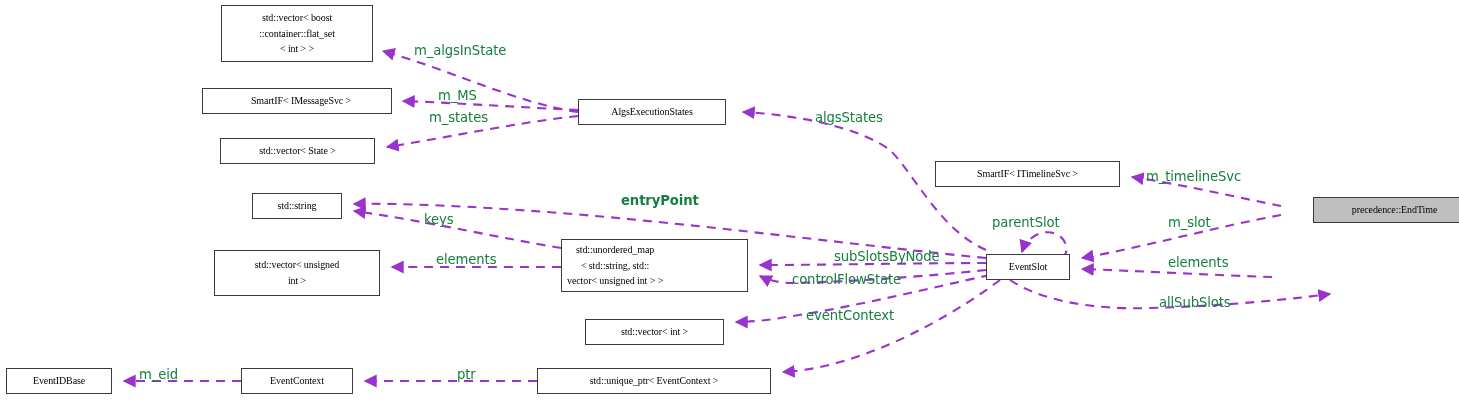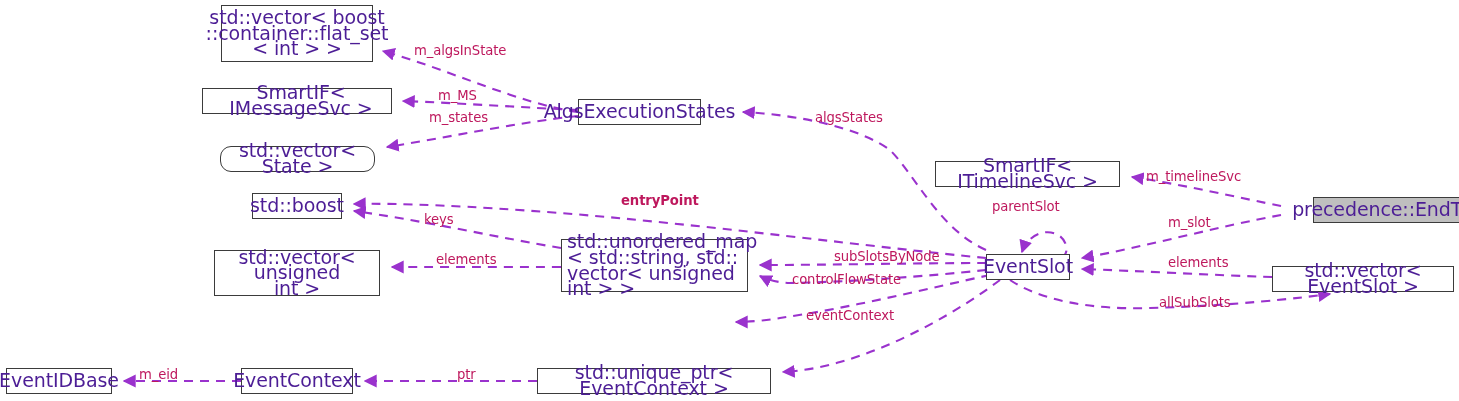--- a/index.html
+++ b/index.html
@@ -17,35 +17,36 @@
   }
   .node{
     position:absolute;
     box-sizing:border-box;
     border:1.6px solid #3b3b3b;
     background:#ffffff;
     display:flex;
     align-items:center;
     justify-content:center;
     text-align:center;
-    font-size:19px;
+    font-size:10px;
     line-height:15.6px;
-    color:#4c1d95;
+    color:#000000;
     white-space:pre-line;
     letter-spacing:-0.1px;
+    font-family:Liberation Serif, serif;
   }
   .node.highlight{
     background:#bfbfbf;
     margin-left:32px;
   }
   .edge-label{
     position:absolute;
     font-size:13.2px;
     line-height:14px;
-    color:#be185d;
+    color:#15803d;
     white-space:nowrap;
     letter-spacing:-0.1px;
   }
 </style>
 </head>
 <body>
 
 <div id="canvas">
 
   <svg id="edges" viewBox="0 0 1459 401" xmlns="http://www.w3.org/2000/svg">
@@ -97,59 +98,59 @@
 
     </g>
   </svg>
 
   <div class="node" style="left:221px;top:5px;width:152px;height:57px;">std::vector&lt; boost
 ::container::flat_set
 &lt; int &gt; &gt;</div>
 
   <div class="node" style="left:202px;top:88px;width:190px;height:26px;padding-left:8px;">SmartIF&lt; IMessageSvc &gt;</div>
 
-  <div class="node" style="left:220px;top:146px;width:155px;height:26px;border-radius:11px;">std::vector&lt; State &gt;</div>
+  <div class="node" style="left:220px;top:138px;width:155px;height:26px;">std::vector&lt; State &gt;</div>
 
-  <div class="node" style="left:252px;top:193px;width:90px;height:26px;">std::boost</div>
+  <div class="node" style="left:252px;top:193px;width:90px;height:26px;">std::string</div>
 
   <div class="node" style="left:214px;top:250px;width:166px;height:46px;">std::vector&lt; unsigned
 int &gt;</div>
 
-  <div class="node" style="left:578px;top:99px;width:123px;height:26px;">AlgsExecutionStates</div>
+  <div class="node" style="left:578px;top:99px;width:148px;height:26px;">AlgsExecutionStates</div>
 
-  <div class="node" style="left:561px;top:239px;width:187px;height:53px;text-align:left;justify-content:flex-start;padding-left:5px;">std::unordered_map
+  <div class="node" style="left:561px;top:239px;width:187px;height:53px;text-align:center;justify-content:flex-start;padding-left:5px;">std::unordered_map
 &lt; std::string, std::
 vector&lt; unsigned int &gt; &gt;</div>
 
+  <div class="node" style="left:585px;top:319px;width:139px;height:26px;">std::vector&lt; int &gt;</div>
 
   <div class="node" style="left:6px;top:368px;width:106px;height:26px;">EventIDBase</div>
 
   <div class="node" style="left:241px;top:368px;width:112px;height:26px;">EventContext</div>
 
   <div class="node" style="left:537px;top:368px;width:234px;height:26px;">std::unique_ptr&lt; EventContext &gt;</div>
 
   <div class="node" style="left:935px;top:161px;width:185px;height:26px;">SmartIF&lt; ITimelineSvc &gt;</div>
 
   <div class="node" style="left:986px;top:254px;width:84px;height:26px;">EventSlot</div>
 
   <div class="node highlight" style="left:1281px;top:197px;width:163px;height:26px;">precedence::EndTime</div>
 
-  <div class="node" style="left:1272px;top:266px;width:182px;height:26px;">std::vector&lt; EventSlot &gt;</div>
 
   <div class="edge-label" style="left:414px;top:44px;">m_algsInState</div>
   <div class="edge-label" style="left:438px;top:89px;">m_MS</div>
   <div class="edge-label" style="left:429px;top:111px;">m_states</div>
   <div class="edge-label" style="left:815px;top:111px;">algsStates</div>
   <div class="edge-label" style="left:621px;top:194px;font-weight:bold;">entryPoint</div>
   <div class="edge-label" style="left:424px;top:213px;">keys</div>
   <div class="edge-label" style="left:436px;top:253px;">elements</div>
   <div class="edge-label" style="left:795px;top:250px;margin-left:39px;">subSlotsByNode</div>
   <div class="edge-label" style="left:792px;top:273px;">controlFlowState</div>
   <div class="edge-label" style="left:806px;top:309px;">eventContext</div>
   <div class="edge-label" style="left:139px;top:368px;">m_eid</div>
   <div class="edge-label" style="left:457px;top:368px;">ptr</div>
   <div class="edge-label" style="left:1146px;top:170px;">m_timelineSvc</div>
-  <div class="edge-label" style="left:992px;top:200px;text-align:right;">parentSlot</div>
+  <div class="edge-label" style="left:992px;top:216px;text-align:right;">parentSlot</div>
   <div class="edge-label" style="left:1168px;top:216px;">m_slot</div>
   <div class="edge-label" style="left:1168px;top:256px;">elements</div>
   <div class="edge-label" style="left:1159px;top:296px;">allSubSlots</div>
 
 </div>
 
 </body></html>

